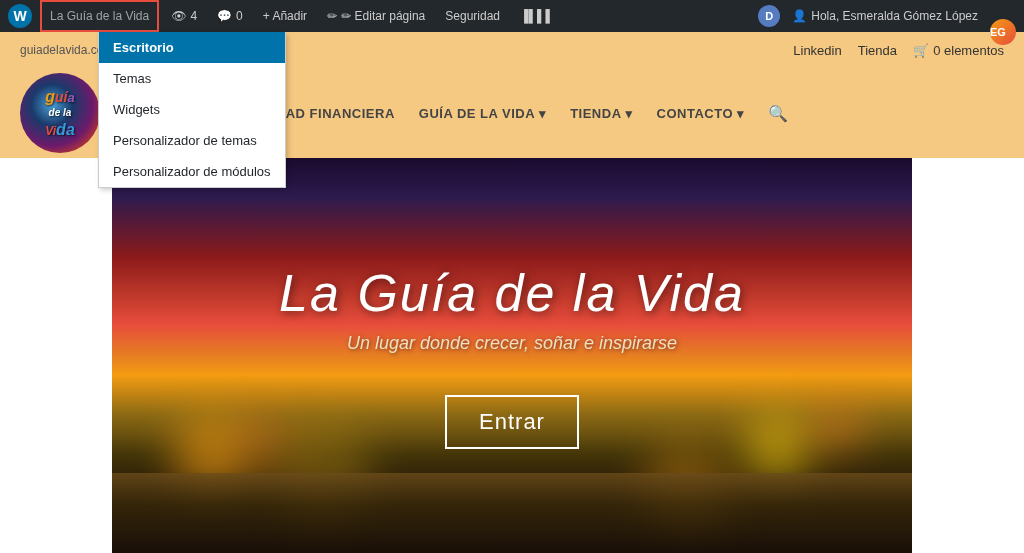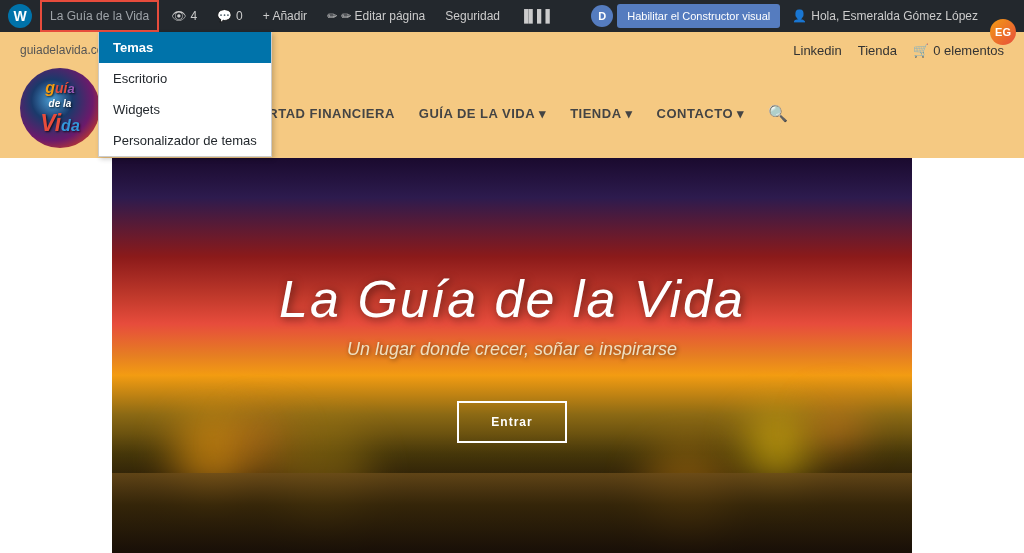--- a/index.html
+++ b/index.html
@@ -68,21 +68,21 @@
       display: flex;
       align-items: center;
     }
     .avatar {
       width: 26px;
       height: 26px;
       border-radius: 50%;
       background: linear-gradient(135deg, #f39c12, #e74c3c);
       display: flex;
       align-items: center;
-      justify-content: center;
+      justify-content: flex-start;
       color: white;
       font-size: 11px;
       font-weight: bold;
       margin-top: 32px;
     }
 
     
     .dropdown-menu {
       position: absolute;
       top: 32px;
@@ -136,20 +136,21 @@
       display: flex;
       align-items: center;
       gap: 4px;
     }
 
     
     .site-header {
       height: 90px;
       background: #f5c982;
       display: flex;
+      align-items: center;
       padding: 0 30px 0 20px;
     }
     .site-logo {
       width: 100px;
       height: 80px;
       position: relative;
       flex-shrink: 0;
       margin-right: 20px;
     }
     .logo-circle {
@@ -270,24 +271,23 @@
       color: #f0e0c0;
       margin-bottom: 41px;
       font-style: italic;
       text-shadow: 1px 1px 4px rgba(0,0,0,0.5);
     }
     .hero-btn {
       border: 2px solid white;
       color: white;
       background: transparent;
       padding: 12px 32px;
-      font-size: 12px;
+      font-size: 22px;
       cursor: pointer;
       letter-spacing: 1px;
-      font-weight: bold;
     }
   </style>
 </head>
 <body>
 
 <div class="admin-bar">
   <div class="wp-logo">W</div>
   <div class="site-name-bar">
     <span>La Guía de la Vida</span>
   </div>
@@ -309,59 +309,57 @@
   <div class="admin-bar-item">
     <span>Seguridad</span>
   </div>
   <div class="admin-bar-item">
     <span>▐▌▌▌</span>
   </div>
   <div class="admin-bar-right">
     <div class="admin-bar-item" style="background:#557cbf;color:white;border-radius:50%;width:22px;height:22px;justify-content:center;font-weight:bold;font-size:11px;">
       <span>D</span>
     </div>
-    <div class="divi-btn">
-      <span>Habilitar el Constructor visual</span>
-    </div>
     <div class="admin-bar-item">
       <span>👤</span>
       <span>Hola, Esmeralda Gómez López</span>
     </div>
     <div class="avatar">
       <span>EG</span>
     </div>
   </div>
 </div>
 
 <div class="dropdown-menu">
+  <div class="dropdown-item">Escritorio</div>
   <div class="dropdown-item">Temas</div>
-  <div class="dropdown-item">Escritorio</div>
   <div class="dropdown-item">Widgets</div>
   <div class="dropdown-item">Personalizador de temas</div>
+  <div class="dropdown-item">Personalizador de módulos</div>
 </div>
 
 <div class="site-bar">
   <span class="site-url">guiadelavida.com</span>
   <div class="site-bar-right">
     <a class="site-bar-link">Linkedin</a>
     <a class="site-bar-link">Tienda</a>
     <div class="cart-icon">
       <span>🛒</span>
       <span>0 elementos</span>
     </div>
   </div>
 </div>
 
 <div class="site-header">
   <div class="site-logo">
     <div class="logo-circle">
       <div class="logo-text-overlay" style="font-size:11px; padding:4px; line-height:1.2;">
         <span style="color:#f39c12; font-size:16px; font-style:italic;">g</span><span style="color:#e74c3c; font-size:14px;">uí</span><span style="color:#9b59b6; font-size:13px;">a</span>
         <br><span style="color:#fff; font-size:10px;margin-top:30px;">de la</span>
-        <br><span style="color:#e74c3c; font-size:23px; font-weight:bold; font-style:italic;">Vi</span><span style="color:#3498db; font-size:16px; ">da</span>
+        <br><span style="color:#e74c3c; font-size:12px; font-weight:bold; font-style:italic;">Vi</span><span style="color:#3498db; font-size:16px; ">da</span>
       </div>
     </div>
   </div>
   <div class="site-nav">
     <div class="nav-item active">
       <span>Inicio</span>
     </div>
     <div class="nav-item">
       <span>Libertad Financiera</span>
     </div>

